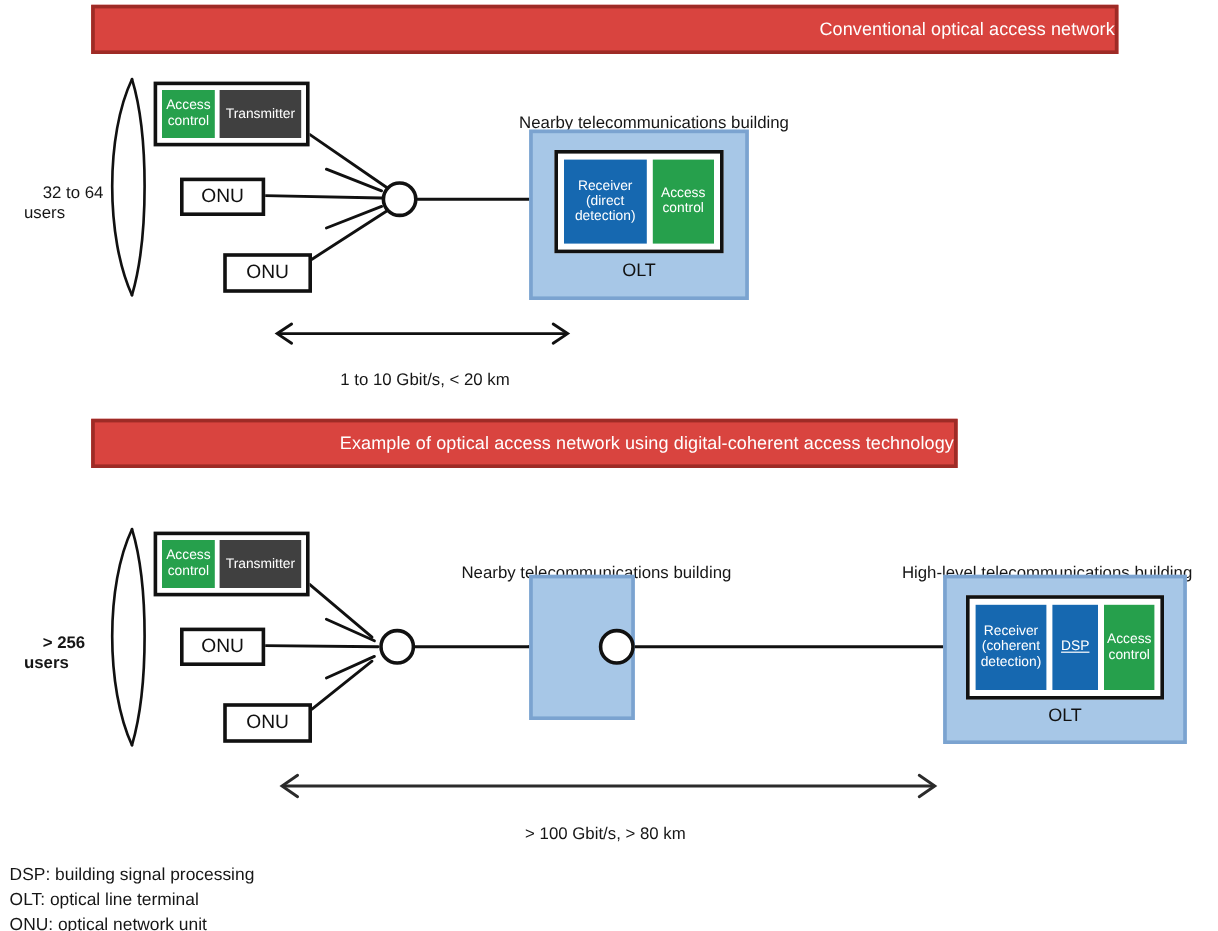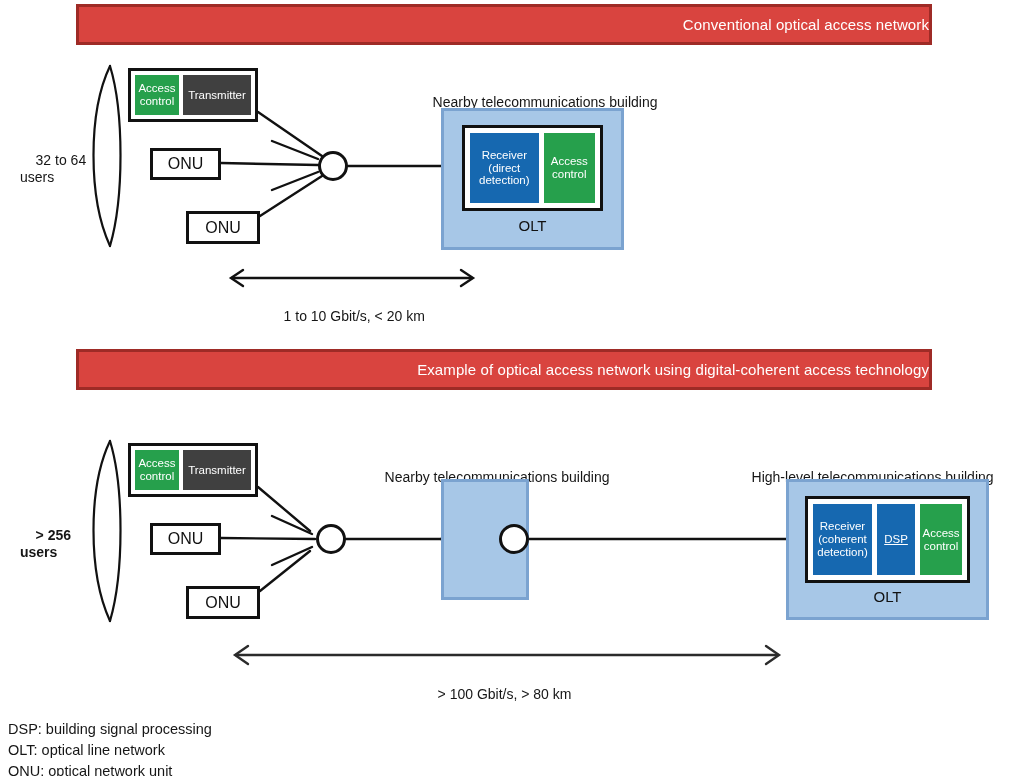--- a/index.html
+++ b/index.html
@@ -219,21 +219,21 @@
     </div>
     <div class="olt-caption" style="margin-top:6px;">
       <span>OLT</span>
     </div>
   </div>
 
   <div class="lbl abs" style="left:268px; top:291px;">
     <span>1 to 10 Gbit/s, &lt; 20 km</span>
   </div>
 
-  <div class="banner abs" style="left:76px; top:349px; width:856px; height:41px;">
+  <div class="banner abs" style="left:76px; top:349px; width:722px; height:41px;">
     <span>Example of optical access network using digital-coherent access technology</span>
   </div>
 
   <div class="lbl abs" style="left:20px; top:510px; width:90px;">
     <span style="white-space:pre-line;font-weight:bold;">&gt; 256
 users</span>
   </div>
 
   <div class="lbl abs" style="left:133px; top:425px;">
     <span>ONU</span>
@@ -290,17 +290,17 @@
       <span>OLT</span>
     </div>
   </div>
 
   <div class="lbl abs" style="left:422px; top:669px;">
     <span>&gt; 100 Gbit/s, &gt; 80 km</span>
   </div>
 
   <div class="legend abs" style="left:8px; top:719px;">
     <div>DSP: building signal processing</div>
-    <div>OLT: optical line network</div>
+    <div>OLT: optical line terminal</div>
     <div>ONU: optical network unit</div>
   </div>
 
 </div>
 
 </body></html>

